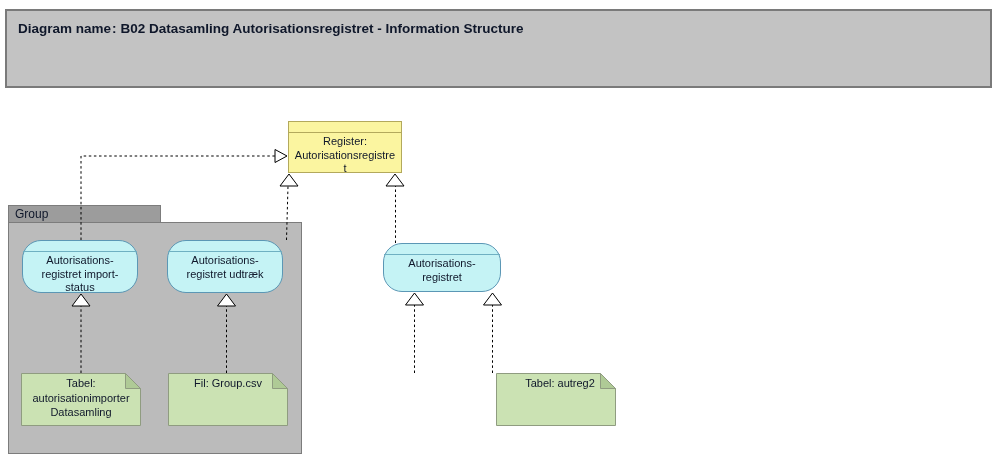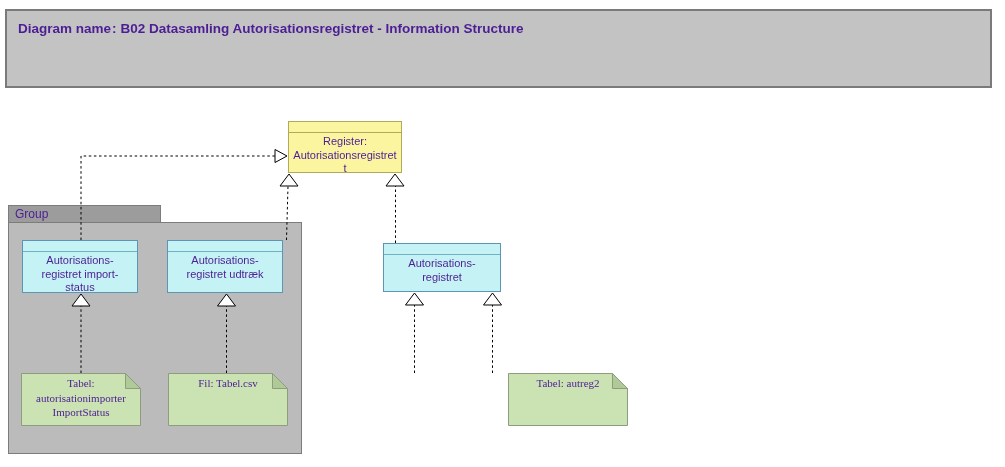--- a/index.html
+++ b/index.html
@@ -1,18 +1,18 @@
 <!DOCTYPE html>
 <html><head>
 <meta charset="utf-8">
 <style>
   html,body{margin:0;padding:0;background:#fff;}
   .canvas{
     position:relative;width:1005px;height:467px;background:#ffffff;
-    font-family:"Liberation Sans",sans-serif;color:#4c1d95;overflow:hidden;
+    font-family:"Liberation Sans",sans-serif;color:#0f172a;overflow:hidden;
   }
   
   .titlebox{
     position:absolute;left:5px;top:9px;width:972px;height:67px;
     background:#c3c3c3;border:2px solid #7a7a7a;padding:8px 0 0 11px;
   }
   .trow{font-weight:bold;font-size:13.5px;line-height:20px;white-space:nowrap;}
   .tlabel{display:inline-block;min-width:94px;}
   .tsep{display:inline-block;margin-right:4px;}
   
@@ -27,38 +27,38 @@
   }
   
   .obj{
     position:absolute;border:1px solid;text-align:center;
     font-size:11px;line-height:13.5px;box-sizing:border-box;
   }
   .obj .band{height:10px;border-bottom:1px solid;}
   .obj .lines{padding-top:2px;}
   .obj-yellow{background:#fbf5a0;border-color:#b3a95c;}
   .obj-yellow .band{border-bottom-color:#b3a95c;}
-  .obj-cyan{background:#c5f3f5;border-color:#5b97b5;}
+  .obj-cyan{background:#c5f3f5;border-color:#5b97b5;border-radius:19px;}
   .obj-cyan .band{border-bottom-color:#6fb0c2;}
   .box-register{left:288px;top:121px;width:114px;height:52px;}
   .box-import{left:22px;top:240px;width:116px;height:53px;}
   .box-udtraek{left:167px;top:240px;width:116px;height:53px;}
   .box-autreg{left:383px;top:243px;width:118px;height:49px;}
   
   .note{position:absolute;width:120px;height:53px;}
   .note svg{position:absolute;left:0;top:0;}
   .note .note-text{
     position:absolute;left:0;top:0;width:100%;height:100%;
     padding-top:3px;box-sizing:border-box;text-align:center;
-    font-size:11px;line-height:14.5px;font-family:Liberation Serif, serif;
+    font-size:11px;line-height:14.5px;
   }
   .note-import{left:21px;top:373px;}
   .note-autdk{left:168px;top:373px;}
   .note-autorisation2{left:324px;top:373px;}
-  .note-autreg2{left:508px;top:373px;}
+  .note-autreg2{left:496px;top:373px;padding-left:8px;}
   
   .rels{position:absolute;left:0;top:0;width:1005px;height:467px;pointer-events:none;}
   .rels path{fill:none;stroke:#000;stroke-width:1;stroke-dasharray:2.5 2.6;}
   .rels polygon{fill:#ffffff;stroke:#000;stroke-width:1;}
 </style>
 </head>
 <body>
 
 <div class="canvas">
 
@@ -70,21 +70,21 @@
 
   <div class="group-tab">
     <span>Group</span>
   </div>
   <div class="group-body"></div>
 
   <div class="obj obj-yellow box-register">
     <div class="band"></div>
     <div class="lines">
       <div>Register:</div>
-      <div>Autorisationsregistret</div>
+      <div>Autorisationsregistre</div>
       <div>t</div>
     </div>
   </div>
 
   <div class="obj obj-cyan box-import">
     <div class="band"></div>
     <div class="lines">
       <div>Autorisations-</div>
       <div>registret import-</div>
       <div>status</div>
@@ -108,31 +108,31 @@
   </div>
 
   <div class="note note-import">
     <svg width="120" height="53">
       <path d="M0.5,0.5 L104.5,0.5 L119.5,15.5 L119.5,52.5 L0.5,52.5 Z" fill="#cbe2b3" stroke="#8f9c80"></path>
       <path d="M104.5,0.5 L104.5,15.5 L119.5,15.5 Z" fill="#afca96" stroke="#8f9c80"></path>
     </svg>
     <div class="note-text">
       <div>Tabel:</div>
       <div>autorisationimporter</div>
-      <div>ImportStatus</div>
+      <div>Datasamling</div>
     </div>
   </div>
 
   <div class="note note-autdk">
     <svg width="120" height="53">
       <path d="M0.5,0.5 L104.5,0.5 L119.5,15.5 L119.5,52.5 L0.5,52.5 Z" fill="#cbe2b3" stroke="#8f9c80"></path>
       <path d="M104.5,0.5 L104.5,15.5 L119.5,15.5 Z" fill="#afca96" stroke="#8f9c80"></path>
     </svg>
     <div class="note-text">
-      <div>Fil: Tabel.csv</div>
+      <div>Fil: Group.csv</div>
     </div>
   </div>
 
 
   <div class="note note-autreg2">
     <svg width="120" height="53">
       <path d="M0.5,0.5 L104.5,0.5 L119.5,15.5 L119.5,52.5 L0.5,52.5 Z" fill="#cbe2b3" stroke="#8f9c80"></path>
       <path d="M104.5,0.5 L104.5,15.5 L119.5,15.5 Z" fill="#afca96" stroke="#8f9c80"></path>
     </svg>
     <div class="note-text">

